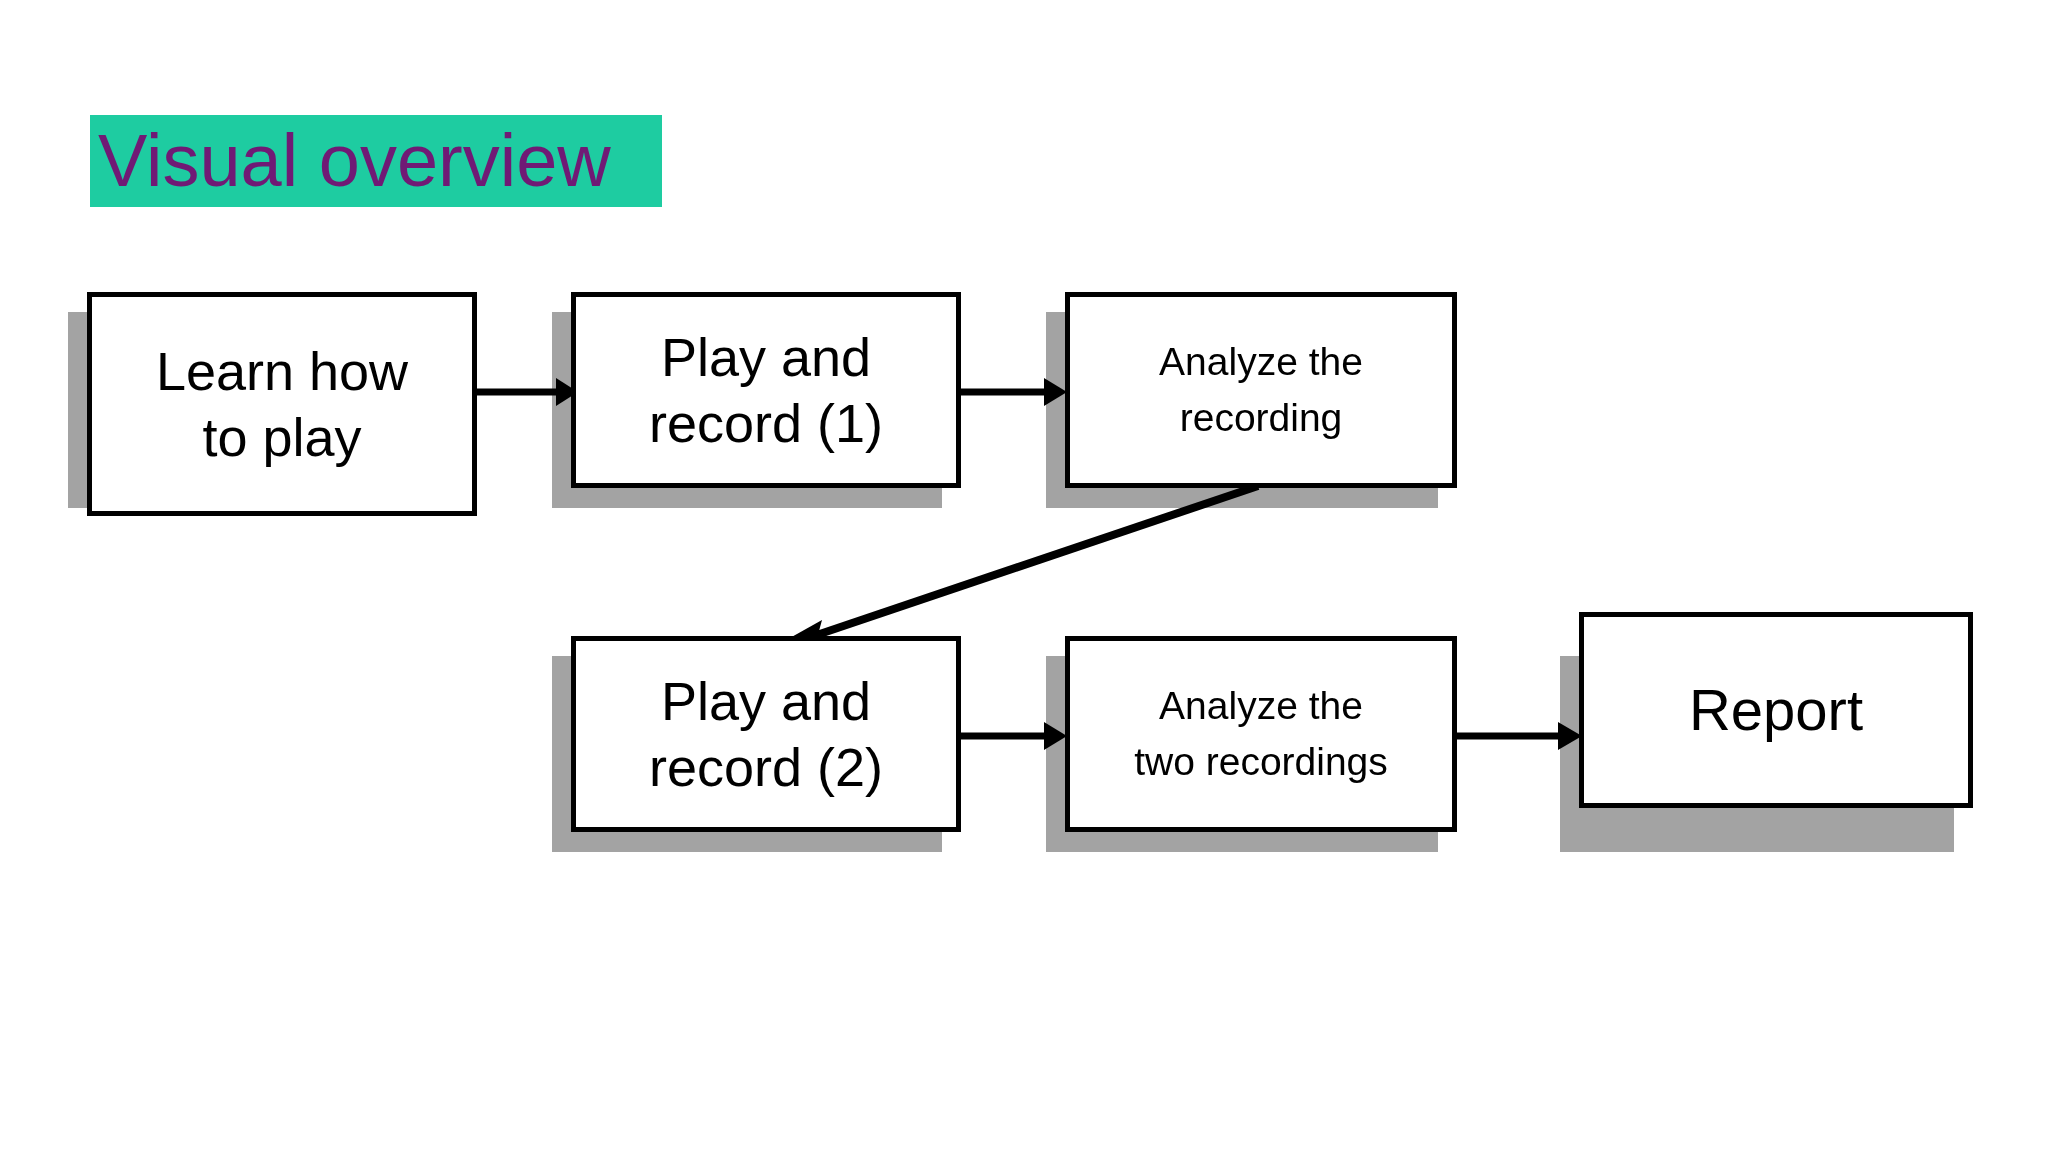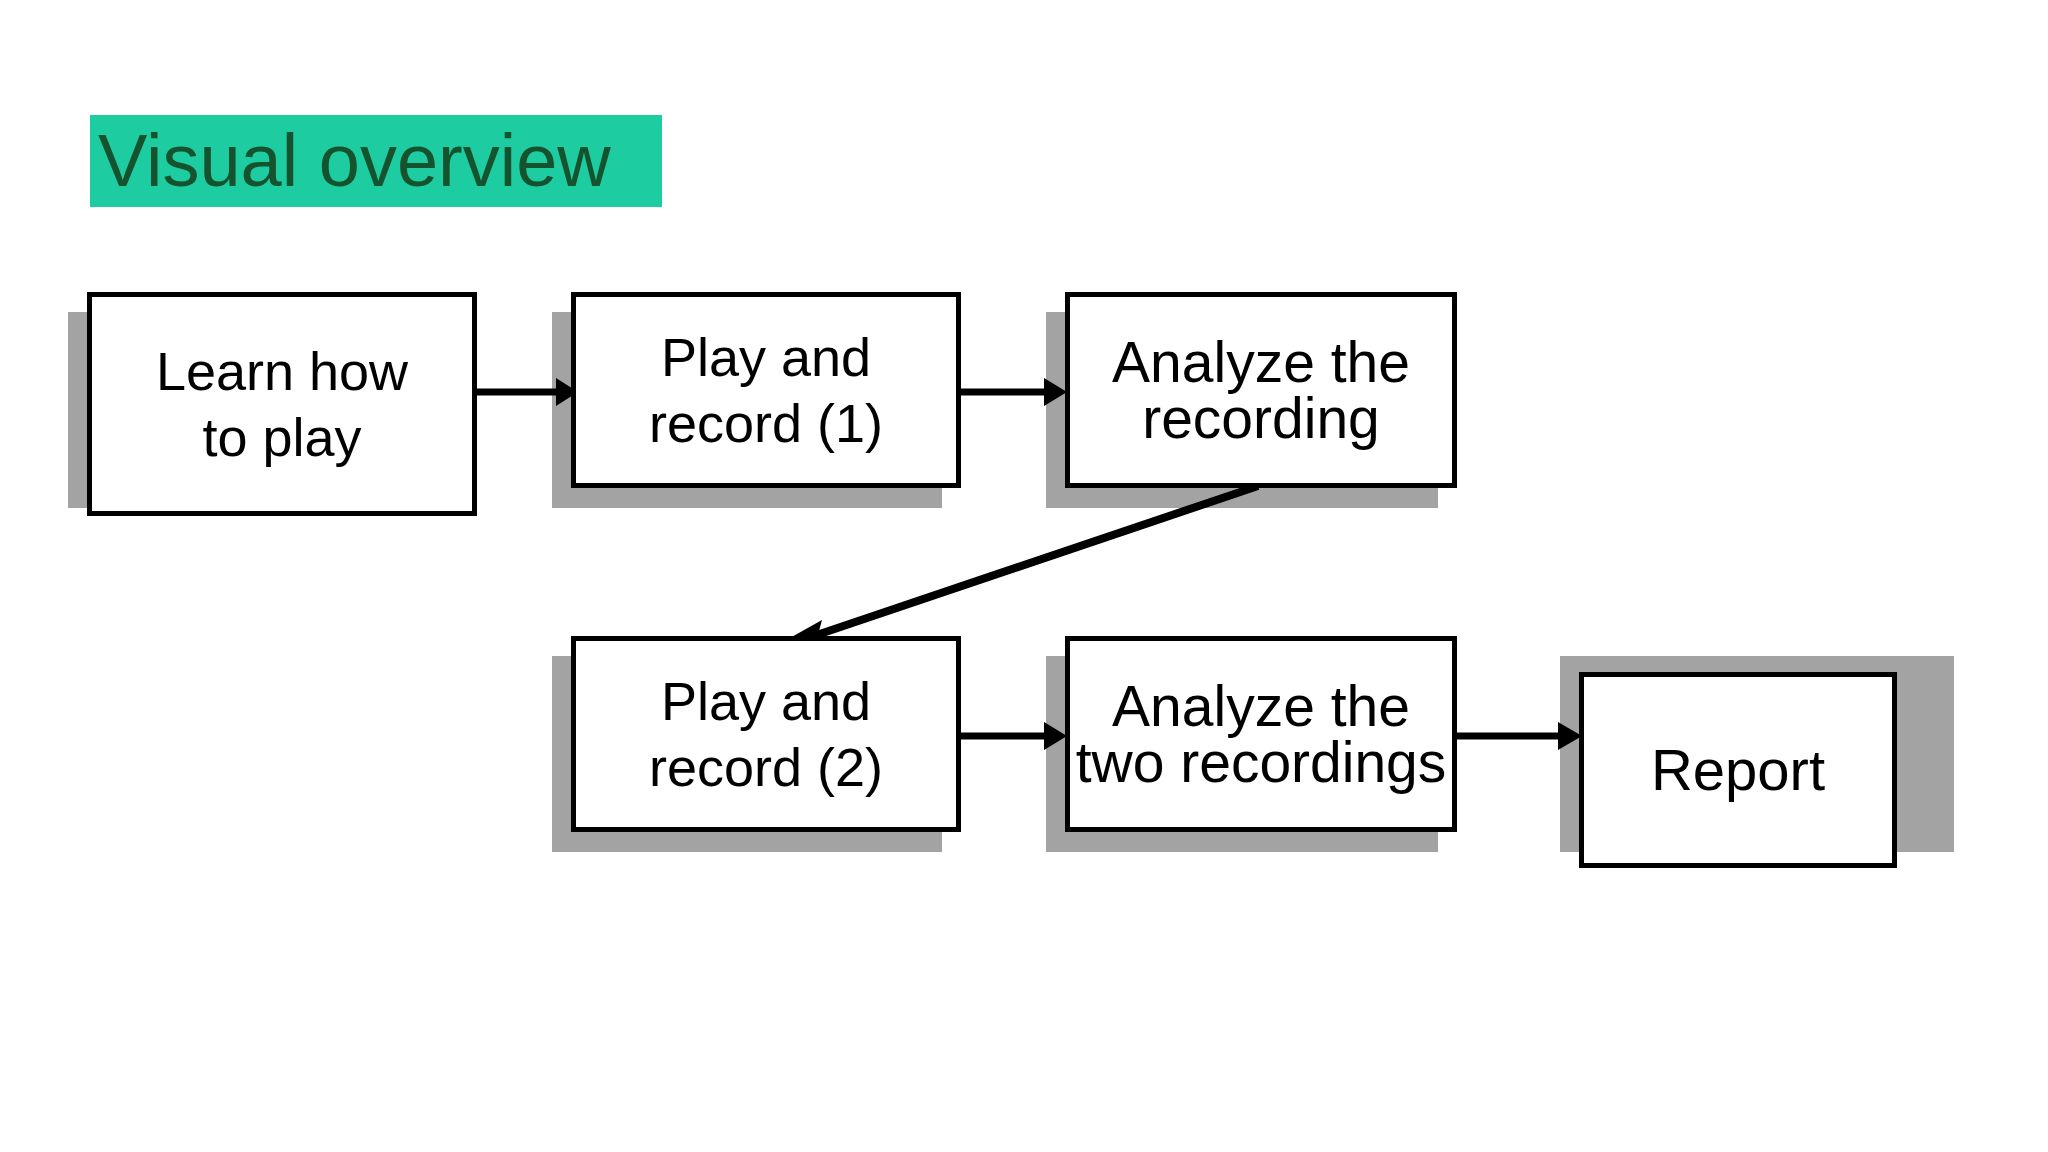--- a/index.html
+++ b/index.html
@@ -32,21 +32,21 @@
     width: 572px;
     height: 92px;
     background: #1ECCA1;
     display: flex;
     align-items: center;
     justify-content: flex-start;
     box-sizing: border-box;
     padding-left: 8px;
   }
   #title-banner .title-text {
-    color: #14532d;
+    color: #701a75;
     font-size: 74px;
     line-height: 80px;
     font-weight: 400;
     letter-spacing: 0px;
     white-space: nowrap;
   }
 
   
   .node {
     position: absolute;
@@ -63,21 +63,21 @@
     color: #000000;
     font-weight: 400;
     white-space: pre-line;
     display: block;
   }
   .node.size-lg .node-label {
     font-size: 54px;
     line-height: 66px;
   }
   .node.size-md .node-label {
-    font-size: 57px;
+    font-size: 39px;
     line-height: 56px;
   }
   .node.size-xl .node-label {
     font-size: 58px;
     line-height: 66px;
   }
 
   
   .node-shadow {
     position: absolute;
@@ -164,17 +164,17 @@
   <div class="node size-lg" style="left:571px; top:636px; width:390px; height:196px;">
     <span class="node-label">Play and
 record (2)</span>
   </div>
 
   <div class="node size-md" style="left:1065px; top:636px; width:392px; height:196px;">
     <span class="node-label">Analyze the
 two recordings</span>
   </div>
 
-  <div class="node size-xl" style="left:1579px; top:672px; width:318px; height:196px;">
+  <div class="node size-xl" style="left:1579px; top:612px; width:394px; height:196px;">
     <span class="node-label">Report</span>
   </div>
 
 </div>
 
 </body></html>

